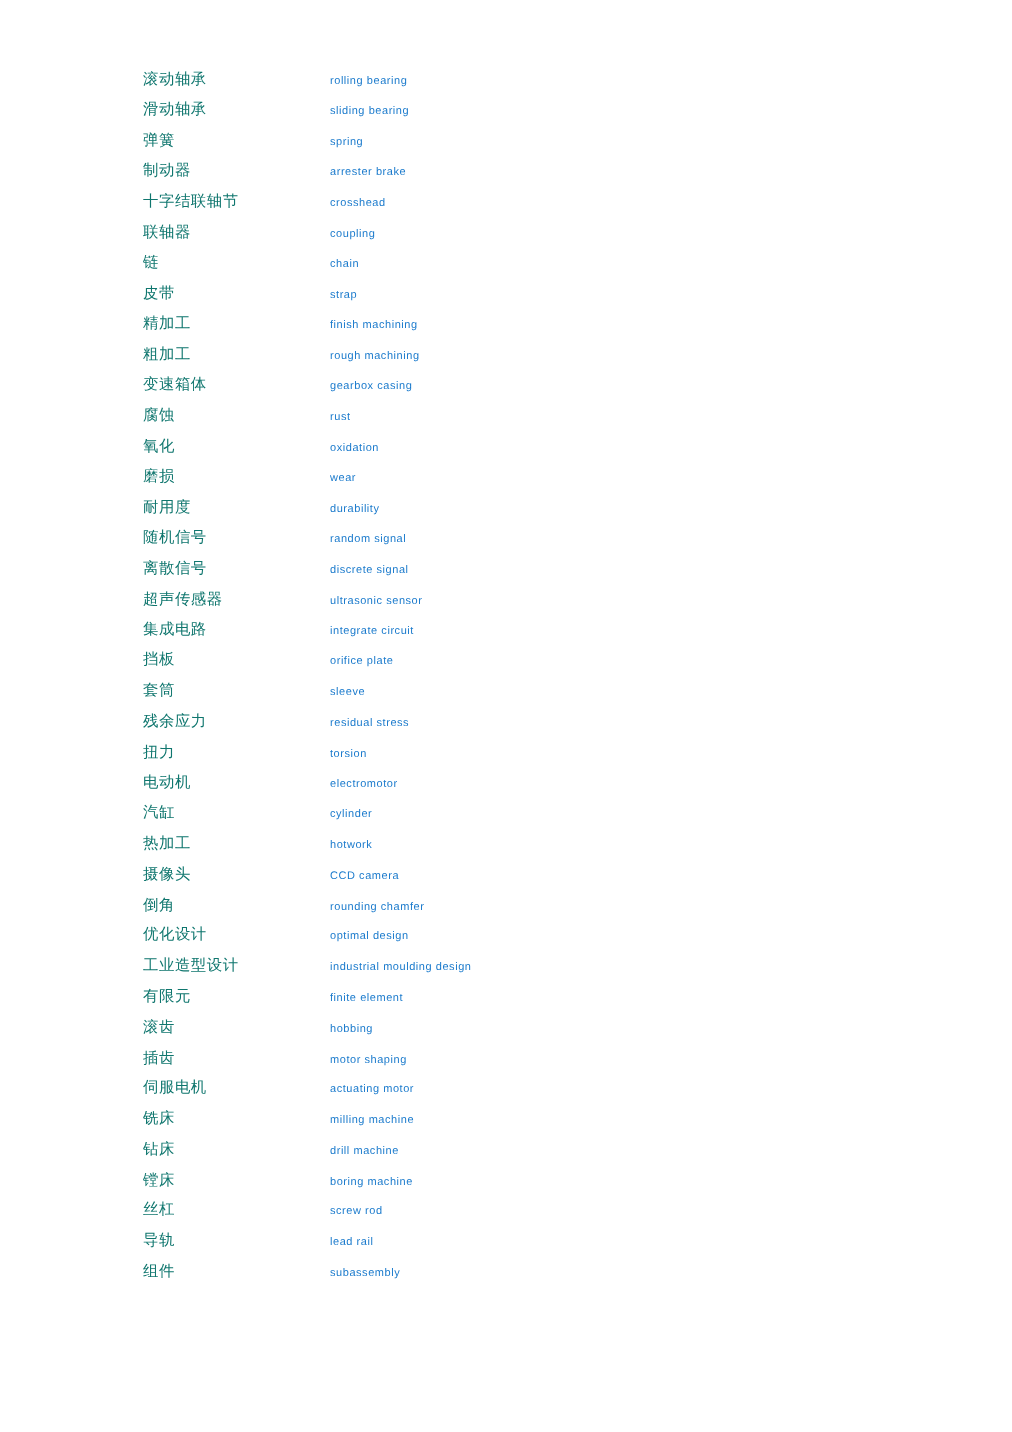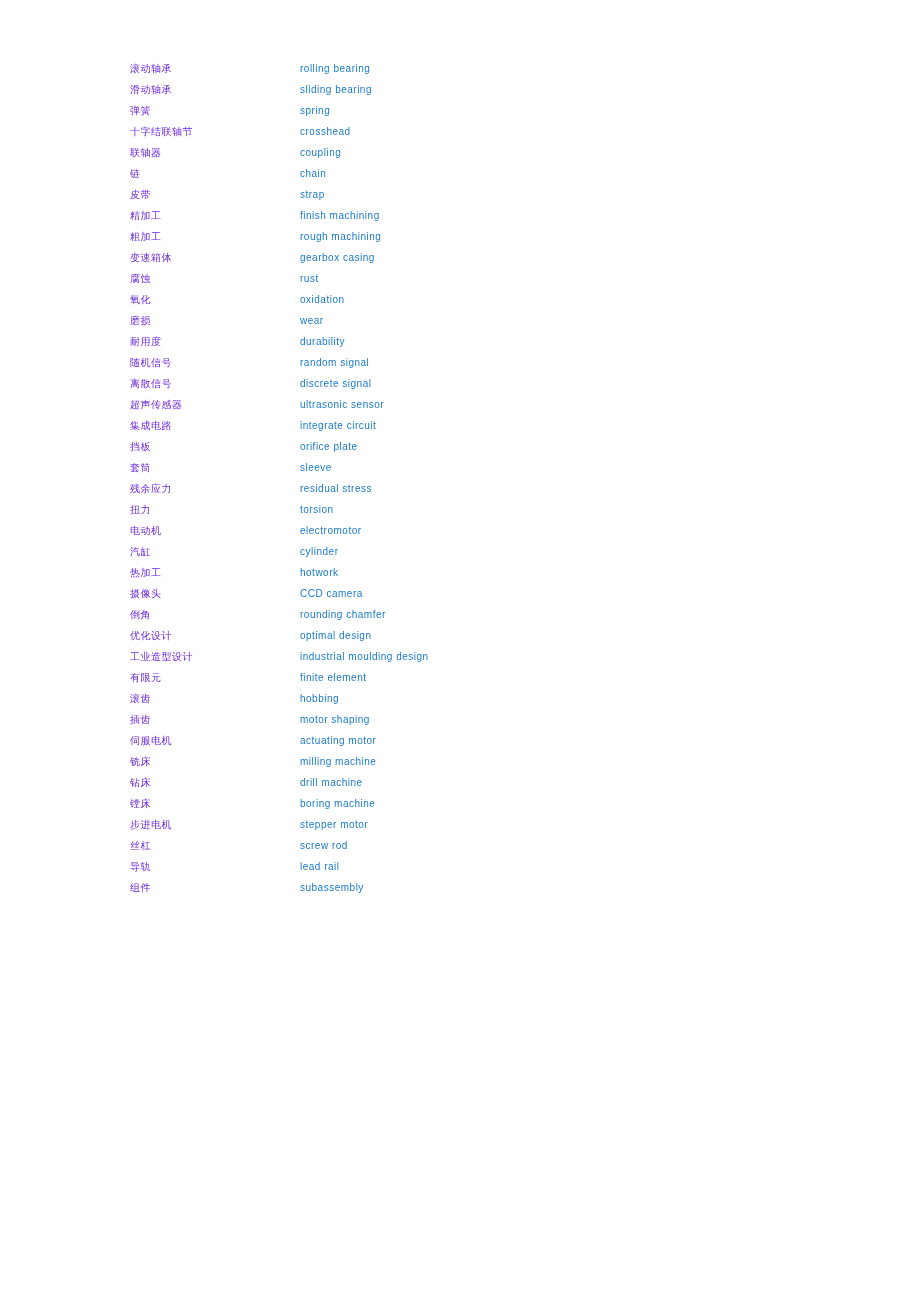--- a/index.html
+++ b/index.html
@@ -20,22 +20,22 @@
       gap: 4px;
     }
     .term-row {
       display: flex;
       flex-direction: row;
       align-items: baseline;
       line-height: 1.7;
     }
     .chinese {
       min-width: 160px;
-      color: #6d28d9;
-      font-size: 10px;
+      color: #0f766e;
+      font-size: 14px;
       letter-spacing: 0.5px;
     }
     .english {
       color: #1a7acc;
       font-size: 10px;
       letter-spacing: 0.5px;
       padding-left: 10px;
     }
   </style>
 </head>
@@ -48,20 +48,24 @@
     </div>
     <div class="term-row">
       <span class="chinese">滑动轴承</span>
       <span class="english">sliding  bearing</span>
     </div>
     <div class="term-row">
       <span class="chinese">弹簧</span>
       <span class="english">spring</span>
     </div>
     <div class="term-row">
+      <span class="chinese">制动器</span>
+      <span class="english">arrester    brake</span>
+    </div>
+    <div class="term-row">
       <span class="chinese">十字结联轴节</span>
       <span class="english">crosshead</span>
     </div>
     <div class="term-row">
       <span class="chinese">联轴器</span>
       <span class="english">coupling</span>
     </div>
     <div class="term-row">
       <span class="chinese">链</span>
       <span class="english">chain</span>
@@ -178,24 +182,20 @@
       <span class="chinese">铣床</span>
       <span class="english">milling  machine</span>
     </div>
     <div class="term-row">
       <span class="chinese">钻床</span>
       <span class="english">drill  machine</span>
     </div>
     <div class="term-row">
       <span class="chinese">镗床</span>
       <span class="english">boring  machine</span>
-    </div>
-    <div class="term-row">
-      <span class="chinese">步进电机</span>
-      <span class="english">stepper  motor</span>
     </div>
     <div class="term-row">
       <span class="chinese">丝杠</span>
       <span class="english">screw  rod</span>
     </div>
     <div class="term-row">
       <span class="chinese">导轨</span>
       <span class="english">lead  rail</span>
     </div>
     <div class="term-row">

